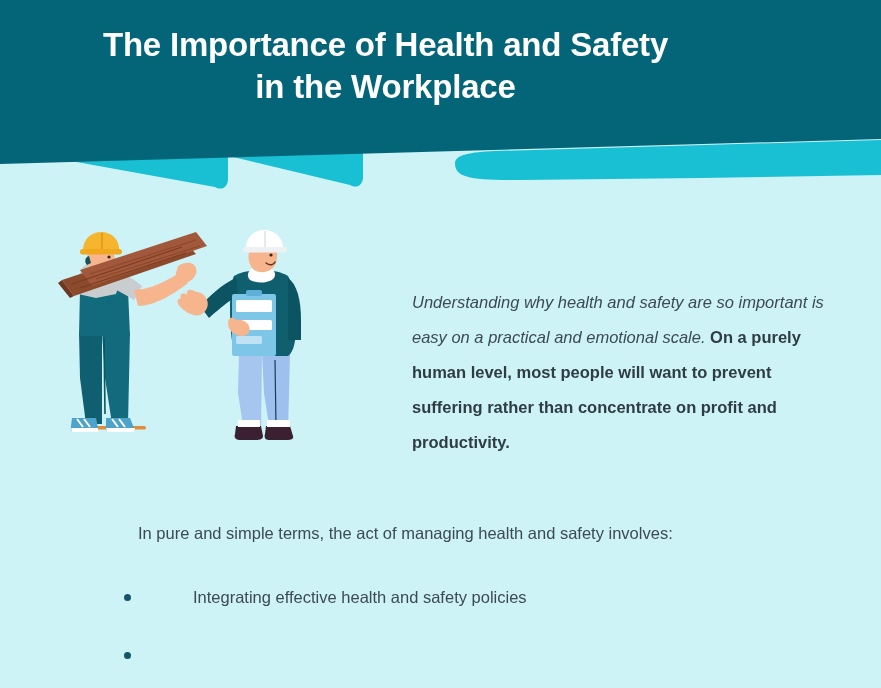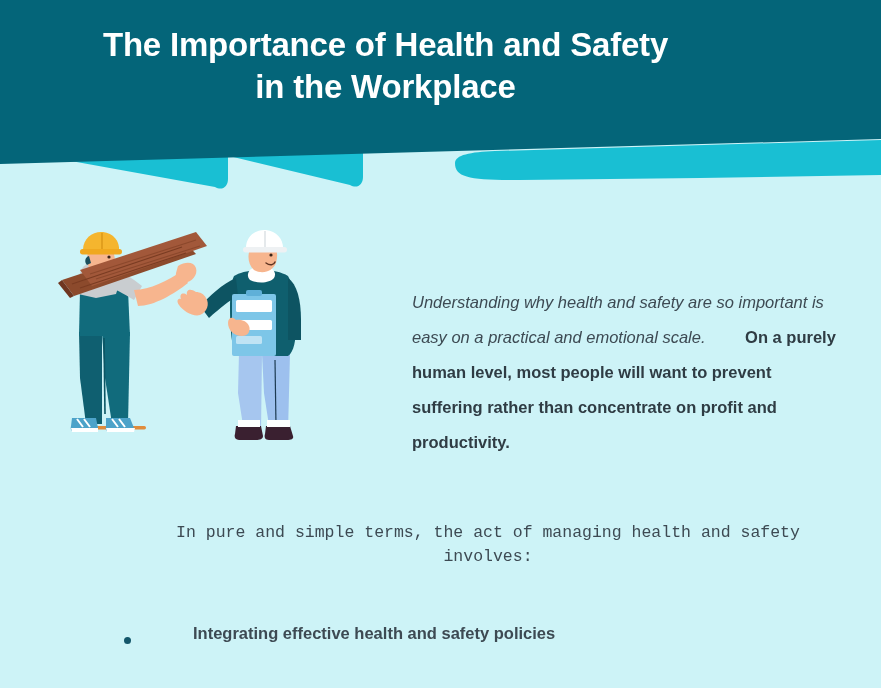--- a/index.html
+++ b/index.html
@@ -68,48 +68,46 @@
     position: absolute;
     left: 412px;
     top: 268px;
     width: 428px;
     font-family: "Liberation Sans", sans-serif;
     font-size: 16.5px;
     line-height: 35px;
     color: #3d4a53;
   }
   .body-para .lead { font-weight: normal; font-style: italic; }
-  .body-para .strong { font-weight: bold; color: #2f3c44; margin-left: 35px; }
+  .body-para .strong { font-weight: bold; color: #2f3c44; }
 
   
   .intro-line {
     position: absolute;
     left: 138px;
     top: 521px;
     width: 700px;
-    font-family: Liberation Mono, monospace;
+    font-family: Liberation Sans, sans-serif;
     font-size: 16.5px;
     line-height: 24px;
     color: #3d4a53;
-    text-align: center;
   }
 
   
   .bullet-list {
     position: absolute;
     left: 118px;
     top: 586px;
     width: 740px;
   }
   .bullet-item {
     position: relative;
     height: 58px;
     display: flex;
-    align-items: flex-end;
-    font-weight: bold;
+    align-items: flex-start;
   }
   .bullet-dot {
     width: 7px;
     height: 7px;
     border-radius: 50%;
     background: #13566a;
     margin-top: 8px;
     margin-left: 6px;
     flex: 0 0 auto;
   }

